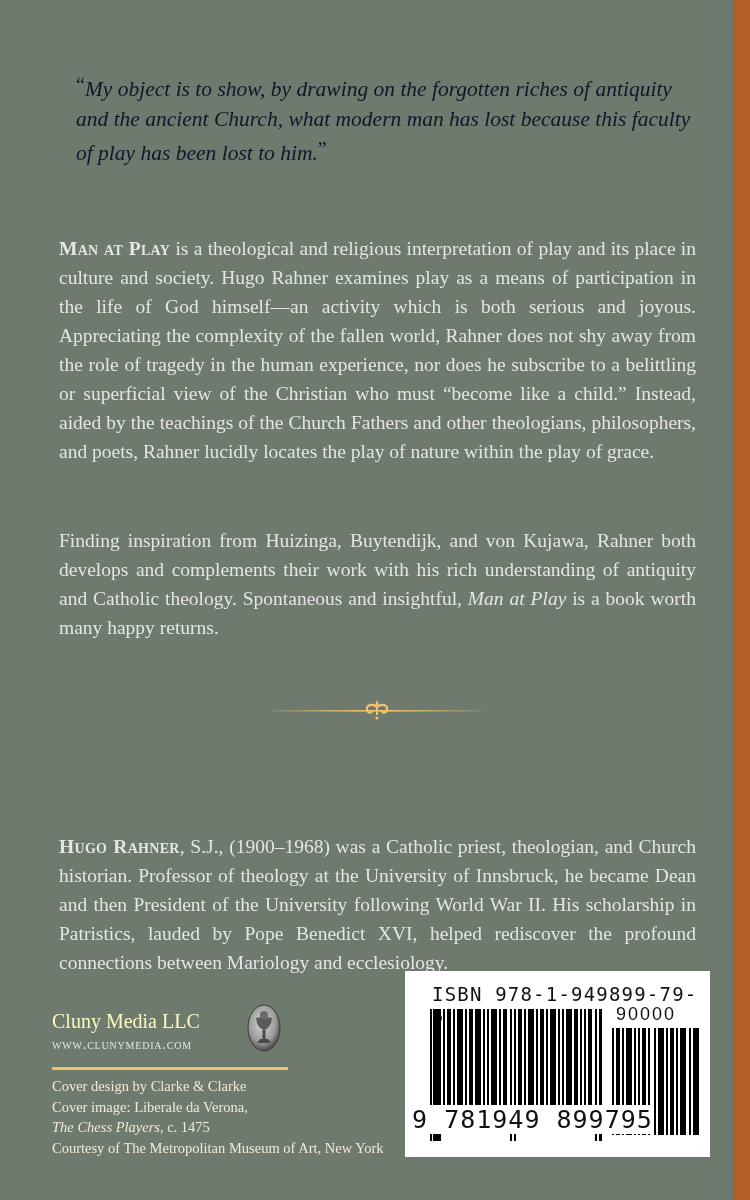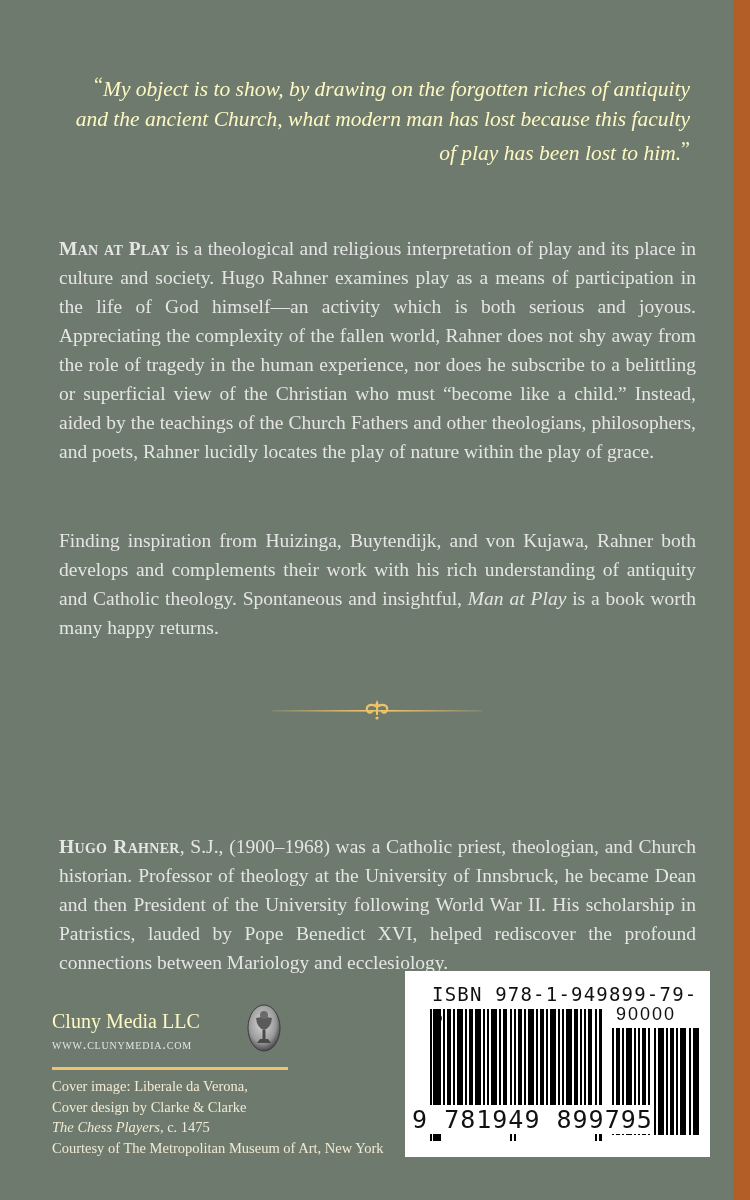--- a/index.html
+++ b/index.html
@@ -7,23 +7,23 @@
     width: 750px; height: 1200px; position: relative; overflow: hidden;
     background: #6d7a6d;
     font-family: "Liberation Serif", "DejaVu Serif", serif;
     color: #f4ecd8;
   }
   .spine {
     position: absolute; left: 733px; top: 0; width: 17px; height: 1200px;
     background: #b35e26;
   }
   .quote {
-    position: absolute; left: 60px; top: 70px; width: 630px;
-    text-align: right; font-style: italic;
-    font-size: 21.5px; line-height: 30px; color: #fef9c3;
+    position: absolute; left: 76px; top: 70px; width: 630px;
+    text-align: left; font-style: italic;
+    font-size: 21.5px; line-height: 30px; color: #0f172a;
   }
   .quote .mark { font-style: normal; font-size: 20px; vertical-align: 4px; }
   .body-text {
     position: absolute; left: 59px; width: 637px;
     font-size: 19.5px; line-height: 29px; text-align: justify;
     color: #e5e5e5;
   }
   .p1 { top: 234px; }
   .p2 { top: 526px; }
   .p3 { top: 784px; margin-top: 48px; }
@@ -125,22 +125,22 @@
   <ellipse cx="17" cy="24" rx="16" ry="23" fill="url(#sg)" stroke="#3d3d3d" stroke-width="1"></ellipse>
   <path d="M9 14 Q17 12 25 14 Q24 24 17 26 Q10 24 9 14 Z" fill="#5a5a5a"></path>
   <circle cx="17" cy="11" r="4" fill="#6a6a6a"></circle>
   <rect x="15.5" y="26" width="3" height="9" fill="#4a4a4a"></rect>
   <path d="M10 39 L24 39 L21 35 L13 35 Z" fill="#4a4a4a"></path>
 </svg>
 
 <div class="gold-rule"></div>
 
 <div class="credits">
+  <div>Cover design by Clarke &amp; Clarke</div>
   <div>Cover image: Liberale da Verona,</div>
-  <div>Cover design by Clarke &amp; Clarke</div>
   <div><span class="it">The Chess Players</span><span>, c. 1475</span></div>
   <div>Courtesy of The Metropolitan Museum of Art, New York</div>
 </div>
 
 <div class="barcode-box">
   <div class="isbn-label">ISBN 978-1-949899-79-5</div>
   <div class="price-label">90000</div>
 
   <svg class="bars-main" width="172" height="132" viewBox="0 0 172 132">
     <g fill="#000">

